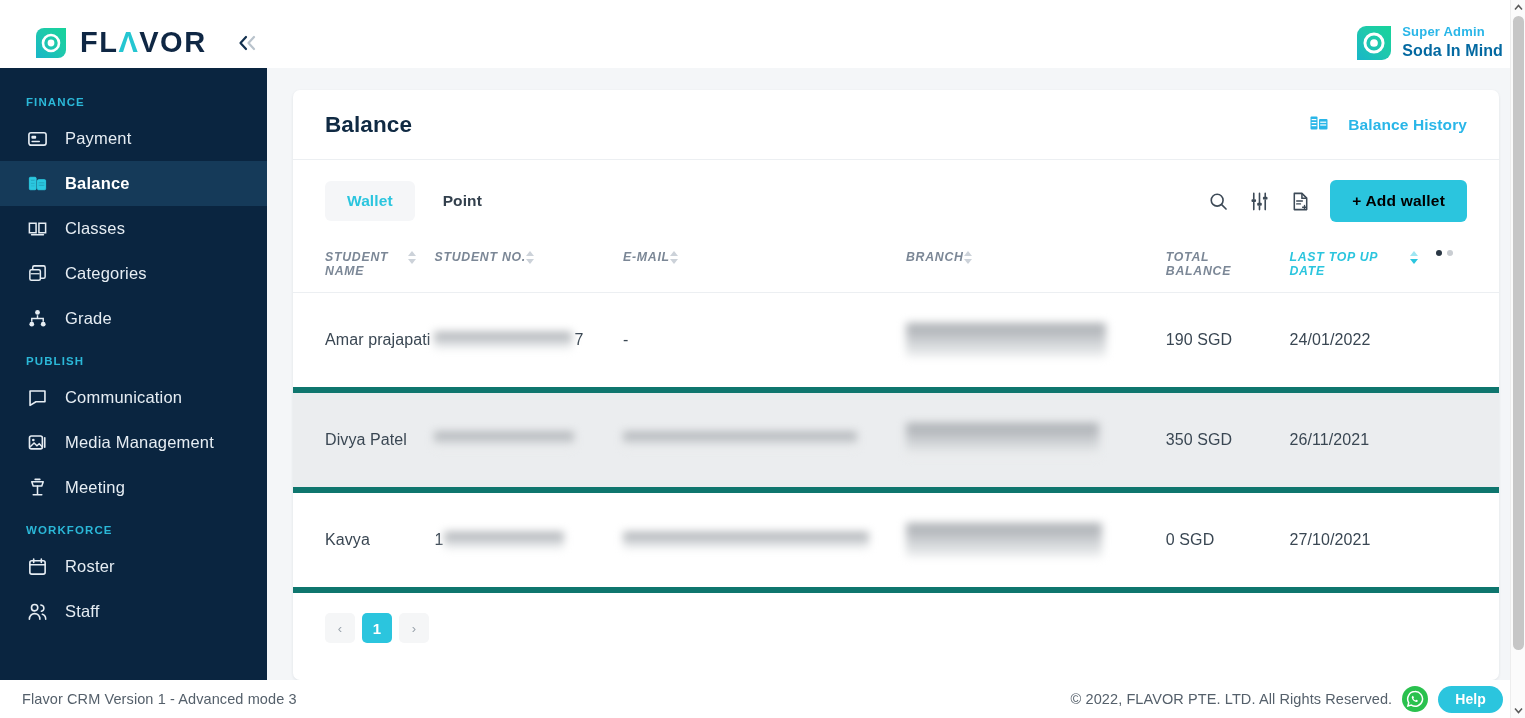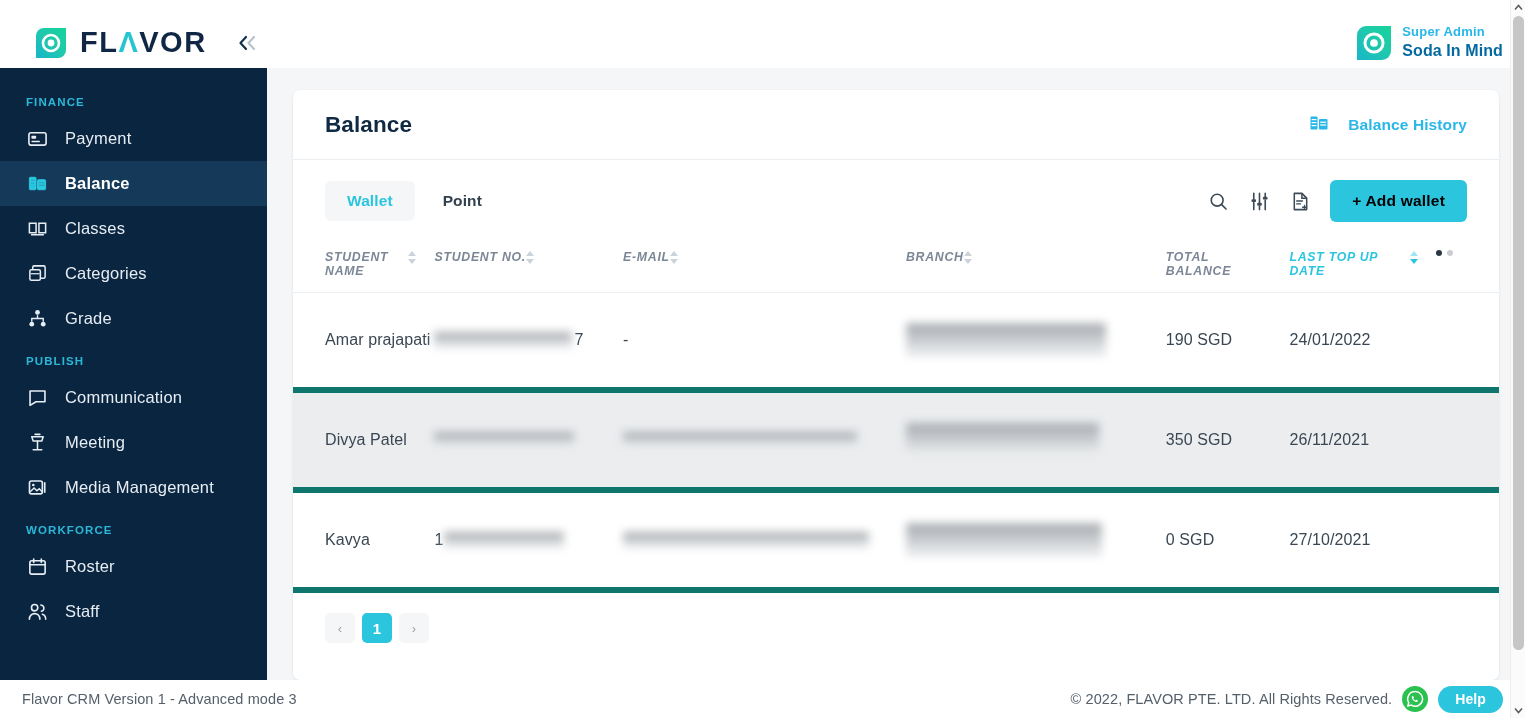--- a/index.html
+++ b/index.html
@@ -296,36 +296,36 @@
         <span class="ico">
           <svg width="21" height="21" viewBox="0 0 22 22">
               <path d="M3.2 4.2h15.6v11.2h-9.4L3.2 19.2z" fill="none" stroke="#e6edf3" stroke-width="1.7" stroke-linejoin="round"></path>
             </svg>
         </span>
         <span>Communication</span>
       </div>
       <div class="nav-item">
         <span class="ico">
           <svg width="21" height="21" viewBox="0 0 22 22">
-              <path d="M5 5h12l-1.5 4.5h-9z" fill="none" stroke="#e6edf3" stroke-width="1.6" stroke-linejoin="round"></path>
-              <path d="M11 9.5v9M6.5 18.5h9M8.5 2.5h5" fill="none" stroke="#e6edf3" stroke-width="1.6" stroke-linecap="round"></path>
-            </svg>
-        </span>
-        <span>Meeting</span>
-      </div>
-      <div class="nav-item">
-        <span class="ico">
-          <svg width="21" height="21" viewBox="0 0 22 22">
               <rect x="2.6" y="4.2" width="13.5" height="13.5" rx="2" fill="none" stroke="#e6edf3" stroke-width="1.7"></rect>
               <circle cx="6.6" cy="8.4" r="1.4" fill="#e6edf3"></circle>
               <path d="M3.4 15.5l4-4 3 3 2.4-2.3 3.1 3.3" fill="none" stroke="#e6edf3" stroke-width="1.5"></path>
               <path d="M18.6 6v10" stroke="#e6edf3" stroke-width="1.7" stroke-linecap="round"></path>
             </svg>
         </span>
         <span>Media Management</span>
+      </div>
+      <div class="nav-item">
+        <span class="ico">
+          <svg width="21" height="21" viewBox="0 0 22 22">
+              <path d="M5 5h12l-1.5 4.5h-9z" fill="none" stroke="#e6edf3" stroke-width="1.6" stroke-linejoin="round"></path>
+              <path d="M11 9.5v9M6.5 18.5h9M8.5 2.5h5" fill="none" stroke="#e6edf3" stroke-width="1.6" stroke-linecap="round"></path>
+            </svg>
+        </span>
+        <span>Meeting</span>
       </div>
 
       <div class="nav-group-label">WORKFORCE</div>
       <div class="nav-item">
         <span class="ico">
           <svg width="21" height="21" viewBox="0 0 22 22">
               <rect x="3" y="5" width="16" height="14" rx="2" fill="none" stroke="#e6edf3" stroke-width="1.7"></rect>
               <path d="M3 9.2h16M7 3.2v3.6M15 3.2v3.6" stroke="#e6edf3" stroke-width="1.7" stroke-linecap="round"></path>
             </svg>
         </span>

